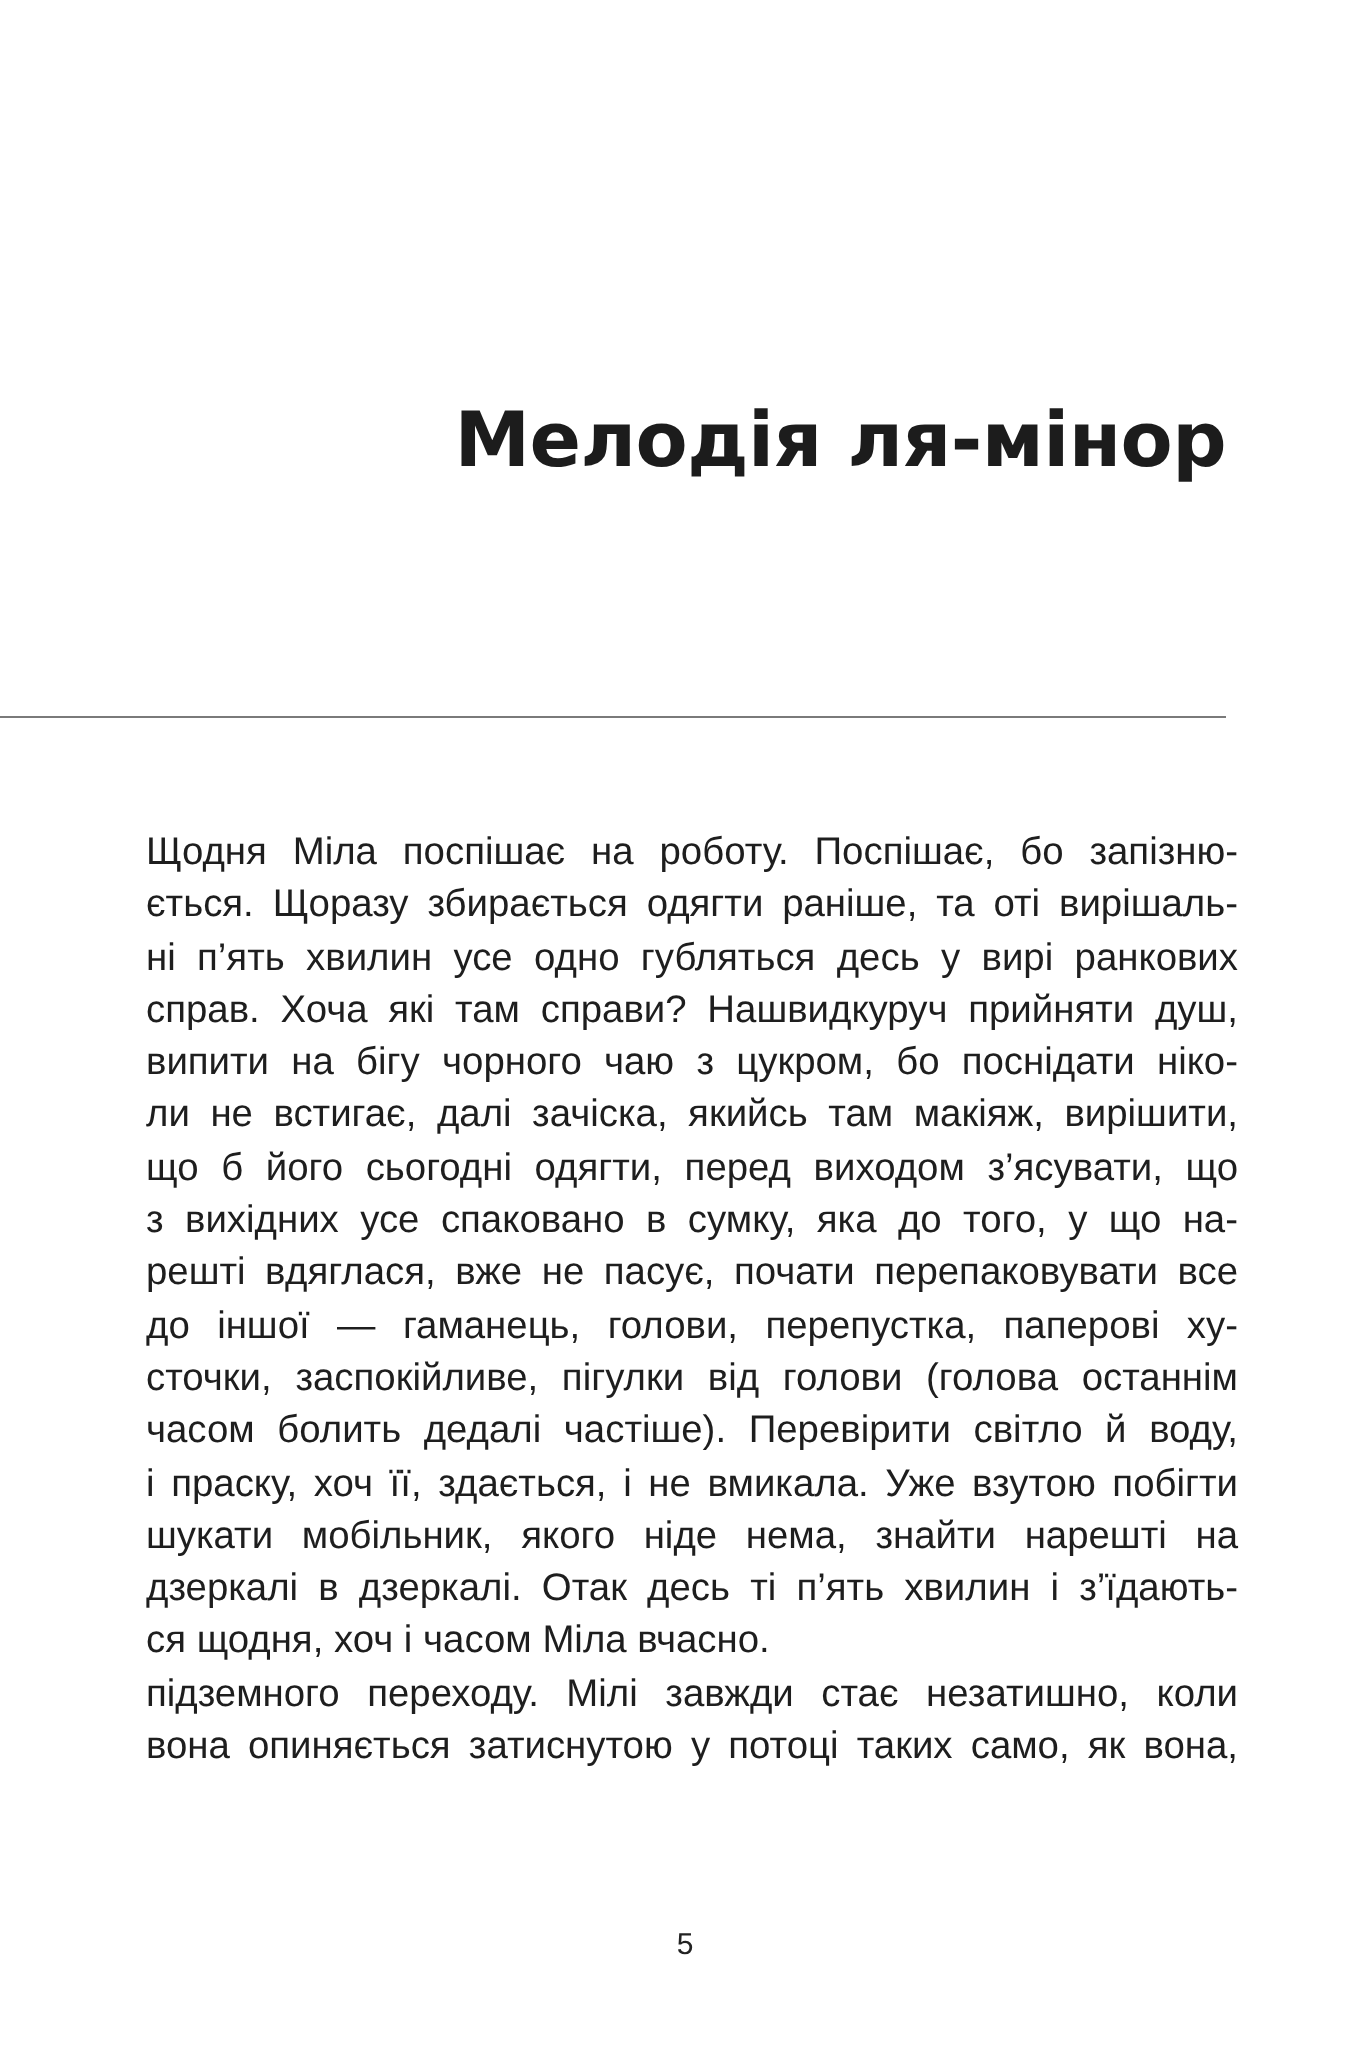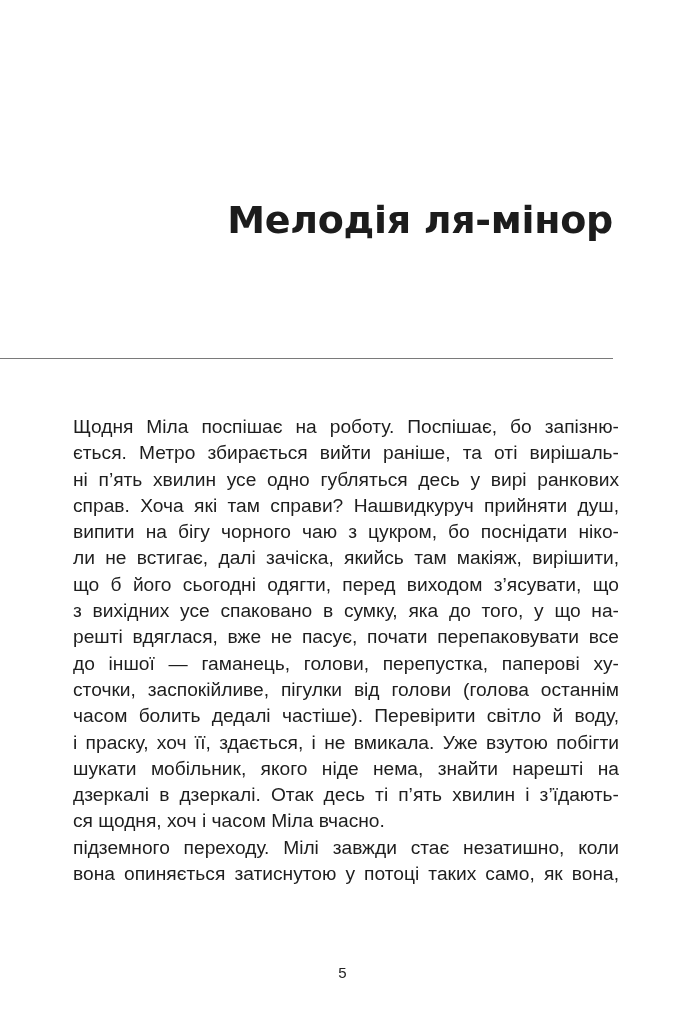--- a/index.html
+++ b/index.html
@@ -73,21 +73,21 @@
 </head>
 <body>
 
 <h1 class="chapter-title">Мелодія ля-мінор</h1>
 
 <div class="title-rule"></div>
 
 <div class="body-text">
   <div>
     <span class="line">Щодня Міла поспішає на роботу. Поспішає, бо запізню-</span>
-    <span class="line">ється. Метро збирається вийти раніше, та оті вирішаль-</span>
+    <span class="line">ється. Щоразу збирається одягти раніше, та оті вирішаль-</span>
     <span class="line">ні п’ять хвилин усе одно губляться десь у вирі ранкових</span>
     <span class="line">справ. Хоча які там справи? Нашвидкуруч прийняти душ,</span>
     <span class="line">випити на бігу чорного чаю з цукром, бо поснідати ніко-</span>
     <span class="line">ли не встигає, далі зачіска, якийсь там макіяж, вирішити,</span>
     <span class="line">що б його сьогодні одягти, перед виходом з’ясувати, що</span>
     <span class="line">з вихідних усе спаковано в сумку, яка до того, у що на-</span>
     <span class="line">решті вдяглася, вже не пасує, почати перепаковувати все</span>
     <span class="line">до іншої — гаманець, голови, перепустка, паперові ху-</span>
     <span class="line">сточки, заспокійливе, пігулки від голови (голова останнім</span>
     <span class="line">часом болить дедалі частіше). Перевірити світло й воду,</span>

